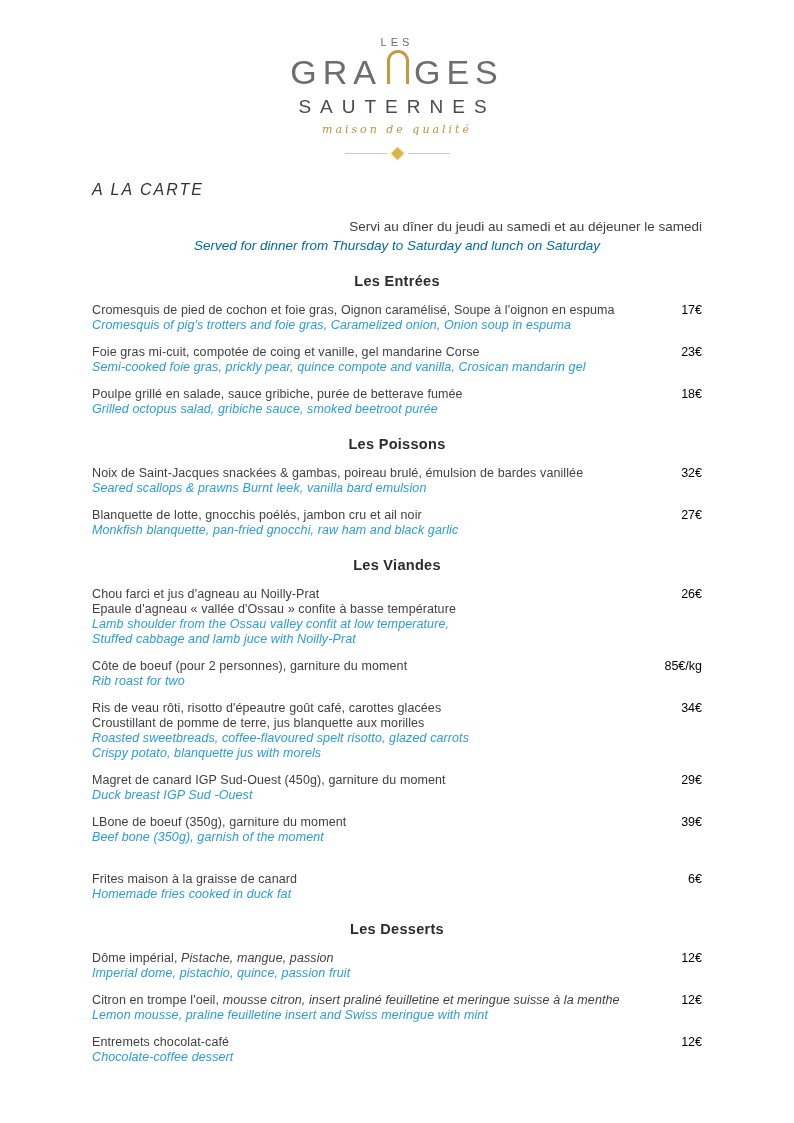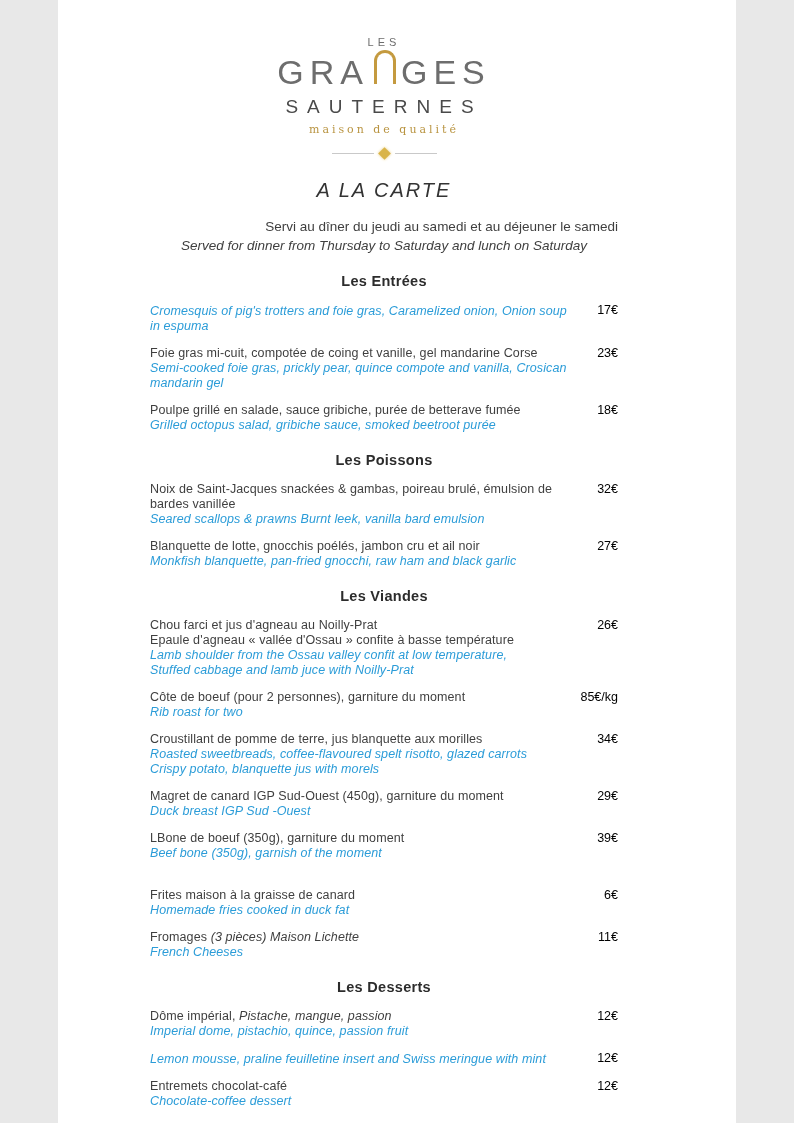--- a/index.html
+++ b/index.html
@@ -1,49 +1,49 @@
 <!DOCTYPE html>
 <html><head>
 <meta charset="utf-8">
 <style>
   html,body{margin:0;padding:0;background:#e8e8e8;}
   .page{
-    width:678px;height:1123px;margin:0 auto;background:#ffffff;
+    width:794px;height:1123px;margin:0 auto;background:#ffffff;
     font-family:"Liberation Sans","DejaVu Sans",sans-serif;
     color:#3f3f3f;position:relative;overflow:hidden;box-sizing:border-box;
-    padding:36px 118px 0 92px;
+    padding:36px 92px 0 92px;
   }
   
   .logo-block{text-align:center;}
   .logo-les{font-size:11px;letter-spacing:4px;color:#6d6d6d;margin-bottom:2px;}
   .logo-name{font-size:34px;letter-spacing:6px;color:#6d6d6d;font-weight:400;line-height:40px;}
   .logo-arch{
     display:inline-block;width:22px;height:34px;
     border:3px solid #c49a3f;border-bottom:none;border-radius:12px 12px 0 0;
     margin:0 5px;box-sizing:border-box;
   }
   .logo-sub{font-size:19px;letter-spacing:9px;color:#4a4a4a;margin-top:4px;line-height:22px;}
   .logo-tagline{
-    font-family:"DejaVu Serif","Liberation Serif",serif;
+    font-family:"DejaVu Serif","Liberation Serif",serif;font-style:italic;
     font-size:11px;letter-spacing:3px;color:#b99441;margin-top:5px;
   }
   .ornament{display:flex;align-items:center;justify-content:center;margin-top:10px;height:14px;}
   .ornament .line{width:42px;height:1px;background:#c9c9c9;}
   .ornament .diamond{
     width:9px;height:9px;background:#d9b44a;transform:rotate(45deg);
     margin:0 6px;box-shadow:0 0 3px #e8cd7e;
   }
   
   .menu-title{
-    text-align:center;font-size:20px;font-style:italic;letter-spacing:2px;
+    font-size:16px;font-style:italic;letter-spacing:2px;
     color:#333;margin-top:18px;font-weight:500;line-height:24px;
   }
   .subtitle-fr{text-align:right;font-size:13.5px;color:#3f3f3f;margin-top:16px;line-height:17px;}
   .subtitle-en{
-    text-align:center;font-size:13.5px;font-style:italic;color:#404040;
+    text-align:center;font-size:13.5px;font-style:italic;color:#0369a1;
     margin-top:2px;line-height:17px;
   }
   
   .section-heading{
     text-align:center;font-size:14.5px;font-weight:bold;color:#2c2c2c;
     margin:19px 0 13px 0;letter-spacing:0.3px;line-height:17px;
   }
   .item{display:flex;justify-content:space-between;align-items:flex-start;margin-bottom:12px;}
   .item.gap-before{margin-top:27px;}
   .item-text{flex:1 1 auto;}
@@ -74,20 +74,21 @@
   </div>
 
   <div class="menu-title">A LA CARTE</div>
   <div class="subtitle-fr">Servi au dîner du jeudi au samedi et au déjeuner le samedi</div>
   <div class="subtitle-en">Served for dinner from Thursday to Saturday and lunch on Saturday</div>
 
   <div class="section-heading">Les Entrées</div>
 
   <div class="item">
     <div class="item-text">
+      <div class="fr">Cromesquis de pied de cochon et foie gras, Oignon caramélisé, Soupe à l'oignon en espuma</div>
       <div class="en">Cromesquis of pig's trotters and foie gras, Caramelized onion, Onion soup in espuma</div>
     </div>
     <div class="price">17€</div>
   </div>
 
   <div class="item">
     <div class="item-text">
       <div class="fr">Foie gras mi-cuit, compotée de coing et vanille, gel mandarine Corse</div>
       <div class="en">Semi-cooked foie gras, prickly pear, quince compote and vanilla, Crosican mandarin gel</div>
     </div>
@@ -135,20 +136,21 @@
   <div class="item">
     <div class="item-text">
       <div class="fr">Côte de boeuf (pour 2 personnes), garniture du moment</div>
       <div class="en">Rib roast for two</div>
     </div>
     <div class="price">85€/kg</div>
   </div>
 
   <div class="item">
     <div class="item-text">
+      <div class="fr">Ris de veau rôti, risotto d'épeautre goût café, carottes glacées</div>
       <div class="fr">Croustillant de pomme de terre, jus blanquette aux morilles</div>
       <div class="en">Roasted sweetbreads, coffee-flavoured spelt risotto, glazed carrots</div>
       <div class="en">Crispy potato, blanquette jus with morels</div>
     </div>
     <div class="price">34€</div>
   </div>
 
   <div class="item">
     <div class="item-text">
       <div class="fr">Magret de canard IGP Sud-Ouest (450g), garniture du moment</div>
@@ -166,40 +168,34 @@
   </div>
 
   <div class="item gap-before">
     <div class="item-text">
       <div class="fr">Frites maison à la graisse de canard</div>
       <div class="en">Homemade fries cooked in duck fat</div>
     </div>
     <div class="price">6€</div>
   </div>
 
-  <div class="item">
-    <div class="item-text">
-      <div class="fr"><span>Fromages </span><span class="it">(3 pièces) Maison Lichette</span></div>
-      <div class="en">French Cheeses</div>
-    </div>
-    <div class="price">11€</div>
-  </div>
 
   <div class="section-heading">Les Desserts</div>
 
   <div class="item">
     <div class="item-text">
       <div class="fr"><span>Dôme impérial, </span><span class="it">Pistache, mangue, passion</span></div>
       <div class="en">Imperial dome, pistachio, quince, passion fruit</div>
     </div>
     <div class="price">12€</div>
   </div>
 
   <div class="item">
     <div class="item-text">
+      <div class="fr"><span>Citron en trompe l'oeil, </span><span class="it">mousse citron, insert praliné feuilletine et meringue suisse à la menthe</span></div>
       <div class="en">Lemon mousse, praline feuilletine insert and Swiss meringue with mint</div>
     </div>
     <div class="price">12€</div>
   </div>
 
   <div class="item">
     <div class="item-text">
       <div class="fr">Entremets chocolat-café</div>
       <div class="en">Chocolate-coffee dessert</div>
     </div>

